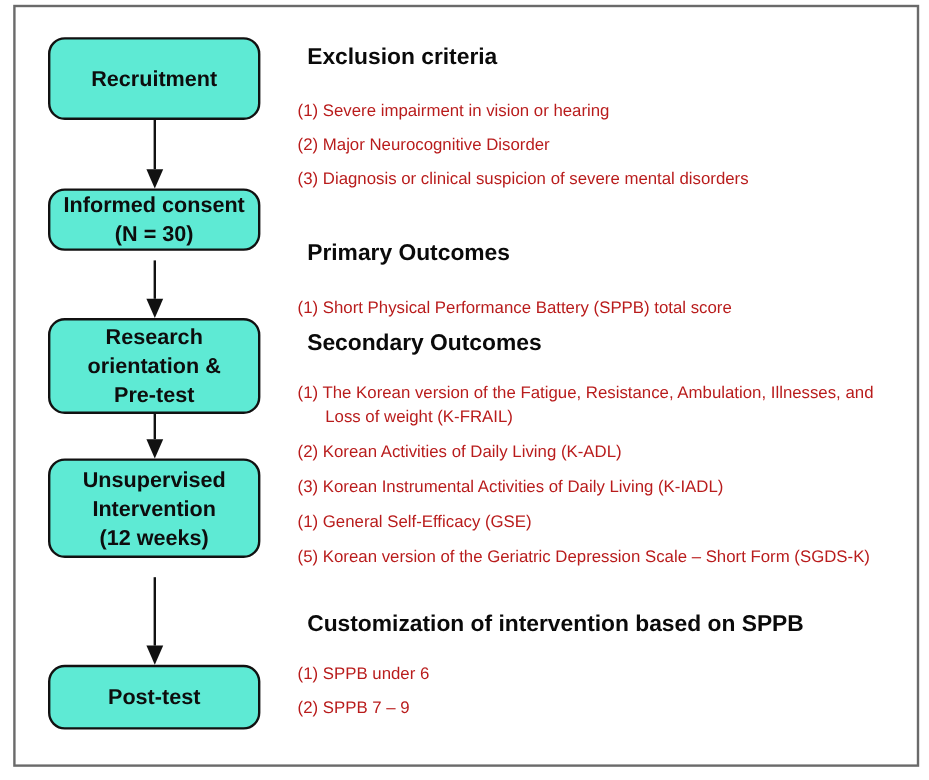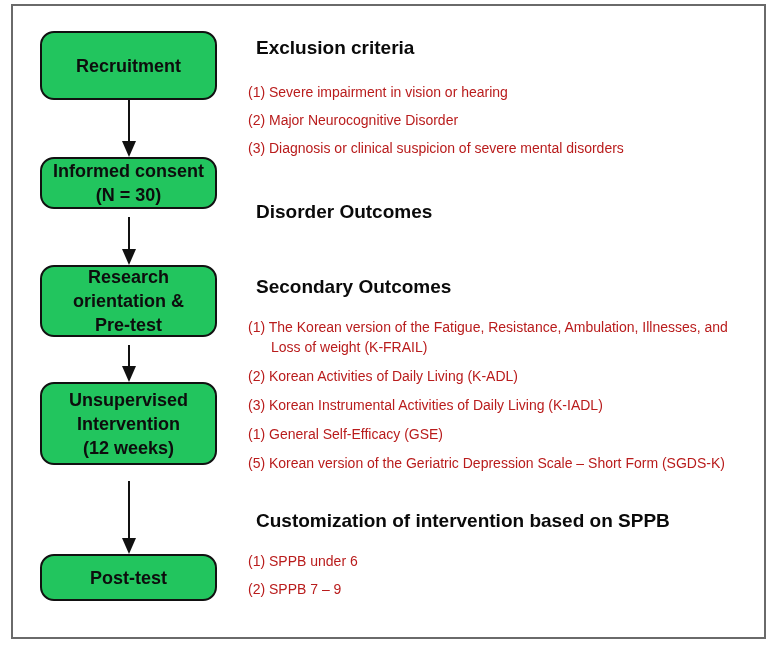--- a/index.html
+++ b/index.html
@@ -27,21 +27,21 @@
     pointer-events: none;
   }
   
   .flowbox {
     position: absolute;
     left: 40px;
     width: 177px;
     box-sizing: border-box;
     border: 2.5px solid #111111;
     border-radius: 14px;
-    background: #22c55e;
+    background: #5eead4;
     display: flex;
     align-items: center;
     justify-content: center;
     text-align: center;
     font-weight: bold;
     font-size: 18px;
     line-height: 24px;
     white-space: pre-line;
     color: #0d0d0d;
   }
@@ -105,51 +105,54 @@
   </div>
 
   <div class="flowbox" style="top:157px;height:52px">Informed consent
 (N = 30)</div>
 
   <div class="arrow" style="top:217px;height:48px">
     <div class="shaft"></div>
     <div class="head"></div>
   </div>
 
-  <div class="flowbox" style="top:265px;height:72px">Research
+  <div class="flowbox" style="top:265px;height:80px">Research
 orientation &amp;
 Pre-test</div>
 
   <div class="arrow" style="top:345px;height:37px">
     <div class="shaft"></div>
     <div class="head"></div>
   </div>
 
   <div class="flowbox" style="top:382px;height:83px">Unsupervised
 Intervention
 (12 weeks)</div>
 
   <div class="arrow" style="top:481px;height:73px">
     <div class="shaft"></div>
     <div class="head"></div>
   </div>
 
-  <div class="flowbox" style="top:554px;height:47px">Post-test</div>
+  <div class="flowbox" style="top:554px;height:54px">Post-test</div>
 
   <div class="section" style="top:26px">
     <h2 class="sec-h m20">Exclusion criteria</h2>
     <div class="items">
         <div class="item">(1) Severe impairment in vision or hearing</div>
         <div class="item">(2) Major Neurocognitive Disorder</div>
         <div class="item">(3) Diagnosis or clinical suspicion of severe mental disorders</div>
       </div>
   </div>
 
   <div class="section" style="top:190px">
-    <h2 class="sec-h m20">Disorder Outcomes</h2>
+    <h2 class="sec-h m20">Primary Outcomes</h2>
+    <div class="items">
+        <div class="item">(1) Short Physical Performance Battery (SPPB) total score</div>
+      </div>
   </div>
 
   <div class="section" style="top:265px">
     <h2 class="sec-h m16">Secondary Outcomes</h2>
     <div class="items gap9">
         <div class="item">(1) The Korean version of the Fatigue, Resistance, Ambulation, Illnesses, and
 Loss of weight (K-FRAIL)</div>
         <div class="item">(2) Korean Activities of Daily Living (K-ADL)</div>
         <div class="item">(3) Korean Instrumental Activities of Daily Living (K-IADL)</div>
         <div class="item">(1) General Self-Efficacy (GSE)</div>

